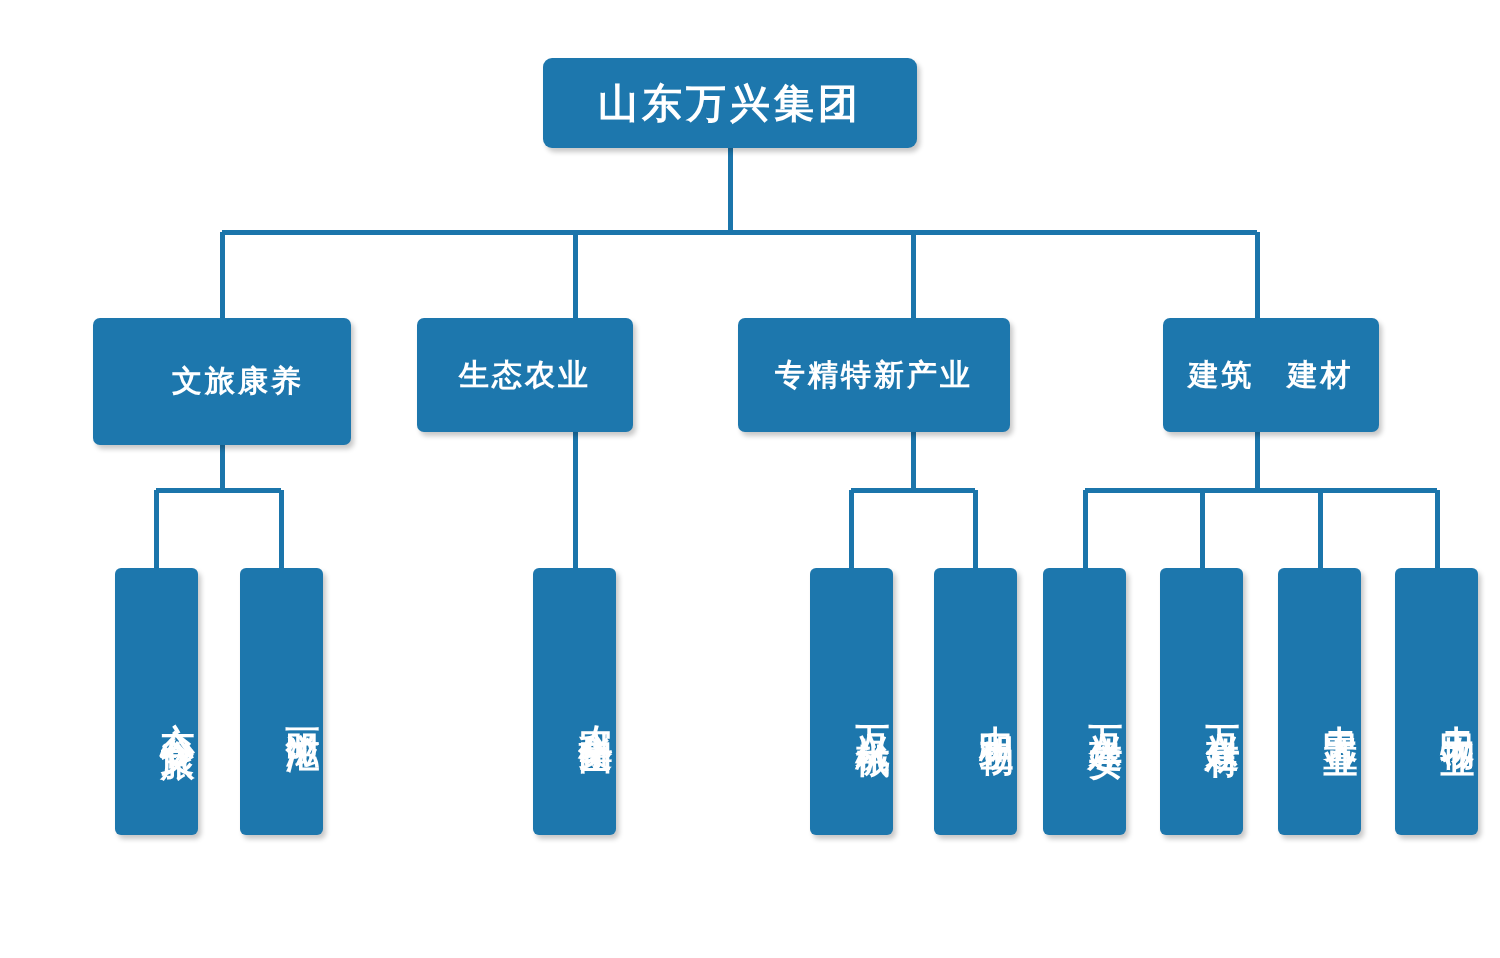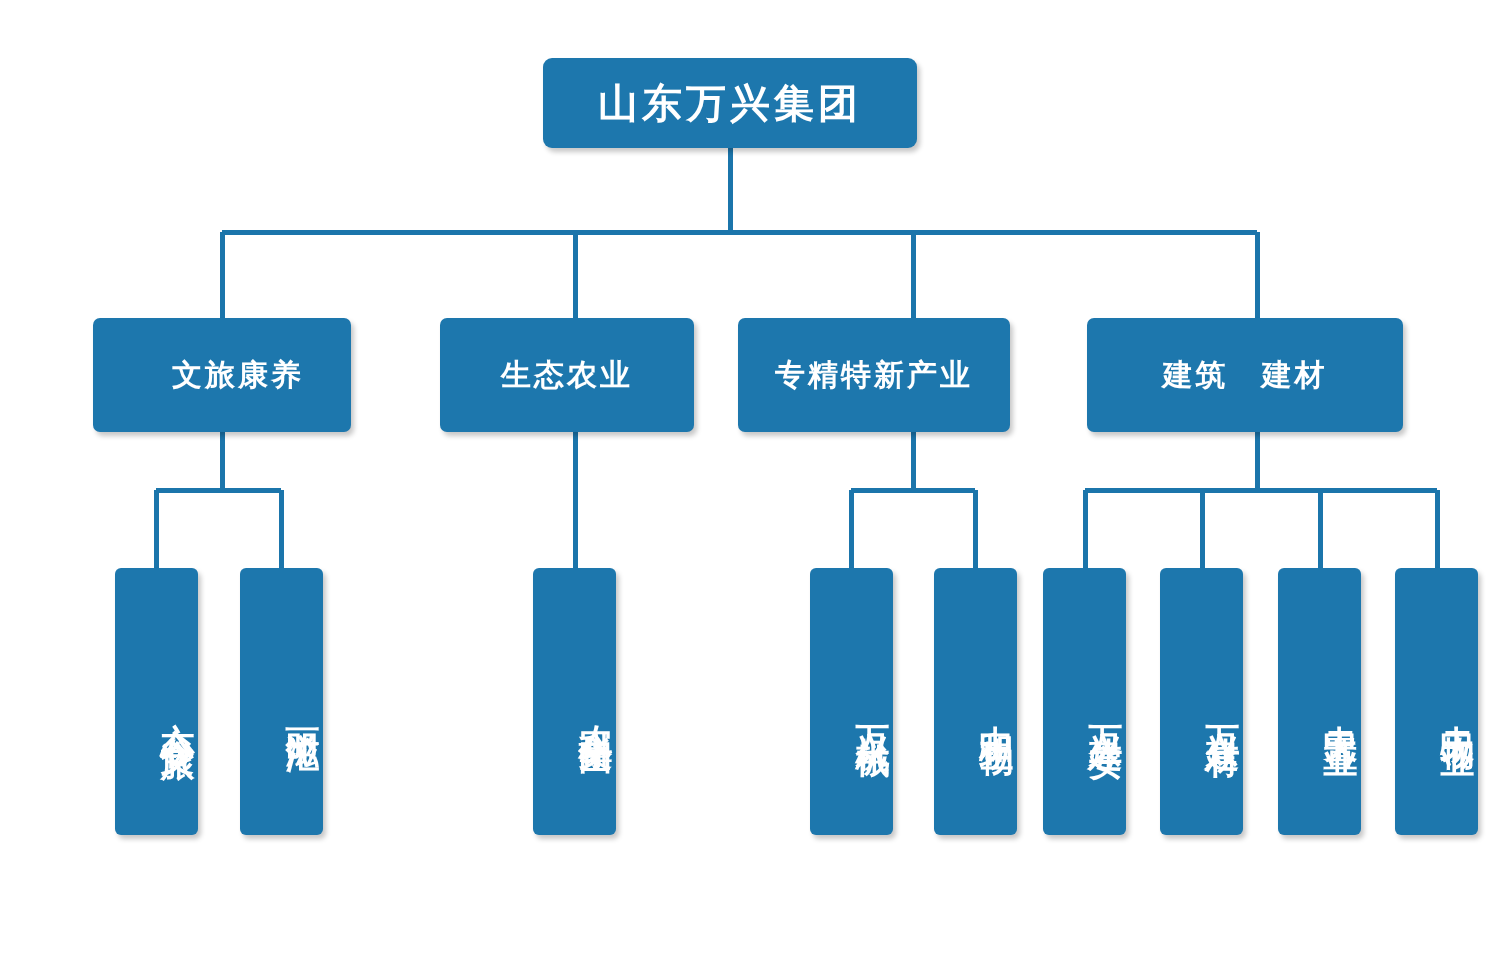--- a/index.html
+++ b/index.html
@@ -105,33 +105,33 @@
       <path d="M1202,490 L1202,568"></path>
       <path d="M1320,490 L1320,568"></path>
       <path d="M1437,490 L1437,568"></path>
     </g>
   </svg>
 
   <div class="node node-root" style="left:543px; top:58px; width:374px; height:90px;">
     <span>山东万兴集团</span>
   </div>
 
-  <div class="node node-div" style="left:93px; top:318px; width:258px; height:114px;padding-left:32px;">
+  <div class="node node-div" style="left:93px; top:318px; width:258px; height:127px;padding-left:32px;">
     <span class="lines">文旅康养</span>
   </div>
 
-  <div class="node node-div" style="left:440px; top:318px; width:254px; height:114px;font-family:Liberation Serif, serif;">
+  <div class="node node-div" style="left:417px; top:318px; width:216px; height:114px;font-family:Liberation Serif, serif;">
     <span class="lines">生态农业</span>
   </div>
 
   <div class="node node-div" style="left:738px; top:318px; width:272px; height:114px;">
     <span class="lines">专精特新产业</span>
   </div>
 
-  <div class="node node-div" style="left:1087px; top:318px; width:316px; height:114px;">
+  <div class="node node-div" style="left:1163px; top:318px; width:216px; height:114px;">
     <span class="lines">
       <span class="line1">建筑　建材</span>
     </span>
   </div>
 
   <div class="node node-leaf" style="left:115px; top:568px; width:83px; height:267px;">
     <span>六心谷文旅</span>
   </div>
 
   <div class="node node-leaf" style="left:240px; top:568px; width:83px; height:267px;">

